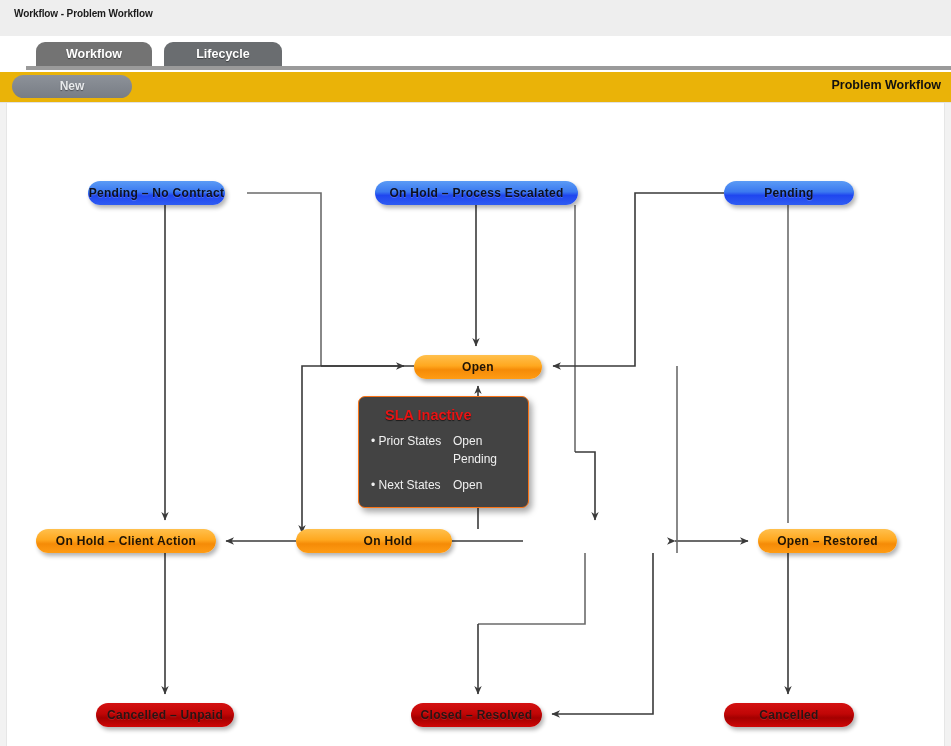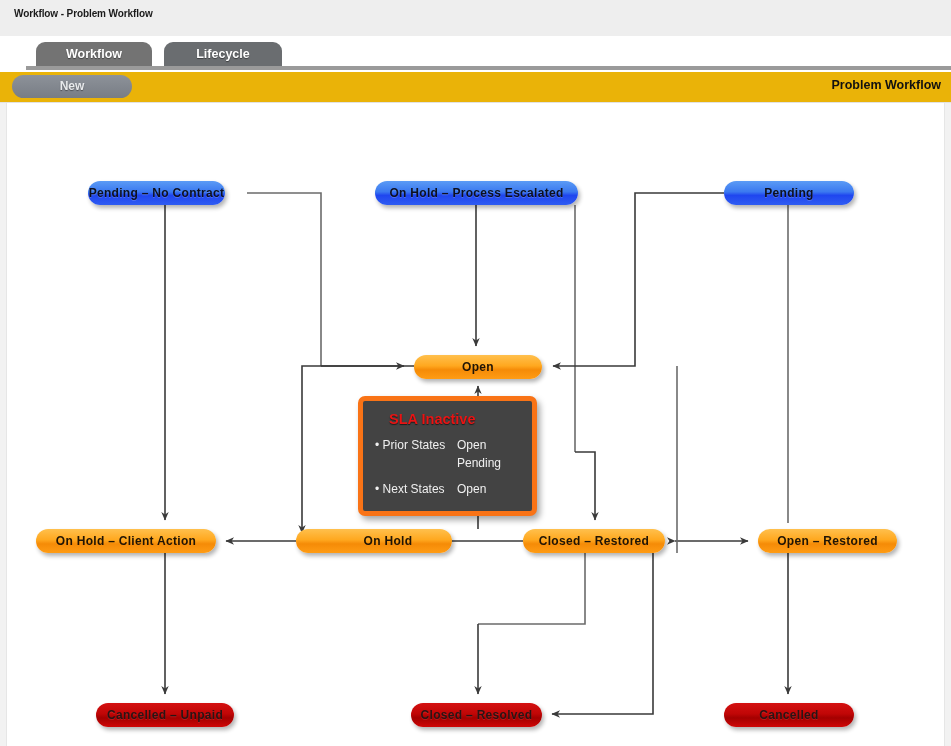--- a/index.html
+++ b/index.html
@@ -90,21 +90,21 @@
   .node.red{
     background:linear-gradient(#d41111 0%,#c00606 45%,#a40000 62%,#cf0707 100%);
     color:#2a1414;
     text-shadow:0 1px 0 rgba(255,255,255,.10);
   }
 
   
   .tooltip{
     position:absolute;
     background:#434343;
-    border:5px solid #f97316;
+    border:1px solid #f97316;
     border-radius:7px;
     box-shadow:3px 4px 6px rgba(0,0,0,.35);
     padding:10px 12px 12px 12px;
     width:145px;
   }
   .tooltip .tt-title{
     color:#e81414;font-size:14.5px;font-weight:bold;
     margin:0 0 10px 14px;
     text-shadow:0 1px 1px rgba(0,0,0,.6);
   }
@@ -185,21 +185,20 @@
       </svg>
 
       <div class="node blue" style="left:88px;top:78px;width:137px;">Pending – No Contract</div>
       <div class="node blue" style="left:375px;top:78px;width:203px;">On Hold – Process Escalated</div>
       <div class="node blue" style="left:724px;top:78px;width:130px;">Pending</div>
 
       <div class="node orange" style="left:414px;top:252px;width:128px;">Open</div>
 
       <div class="node orange" style="left:36px;top:426px;width:180px;">On Hold – Client Action</div>
       <div class="node orange" style="left:296px;top:426px;width:128px;padding-left:28px;">On Hold</div>
-      <div class="node orange" style="left:523px;top:426px;width:142px;">Closed – Restored</div>
       <div class="node orange" style="left:758px;top:426px;width:139px;">Open – Restored</div>
 
       <div class="node red" style="left:96px;top:600px;width:138px;">Cancelled – Unpaid</div>
       <div class="node red" style="left:411px;top:600px;width:131px;">Closed – Resolved</div>
       <div class="node red" style="left:724px;top:600px;width:130px;">Cancelled</div>
 
       <div class="tooltip" style="left:358px;top:293px;">
         <div class="tt-title">SLA Inactive</div>
         <div class="tt-row">
           <span class="k">• Prior States</span>

